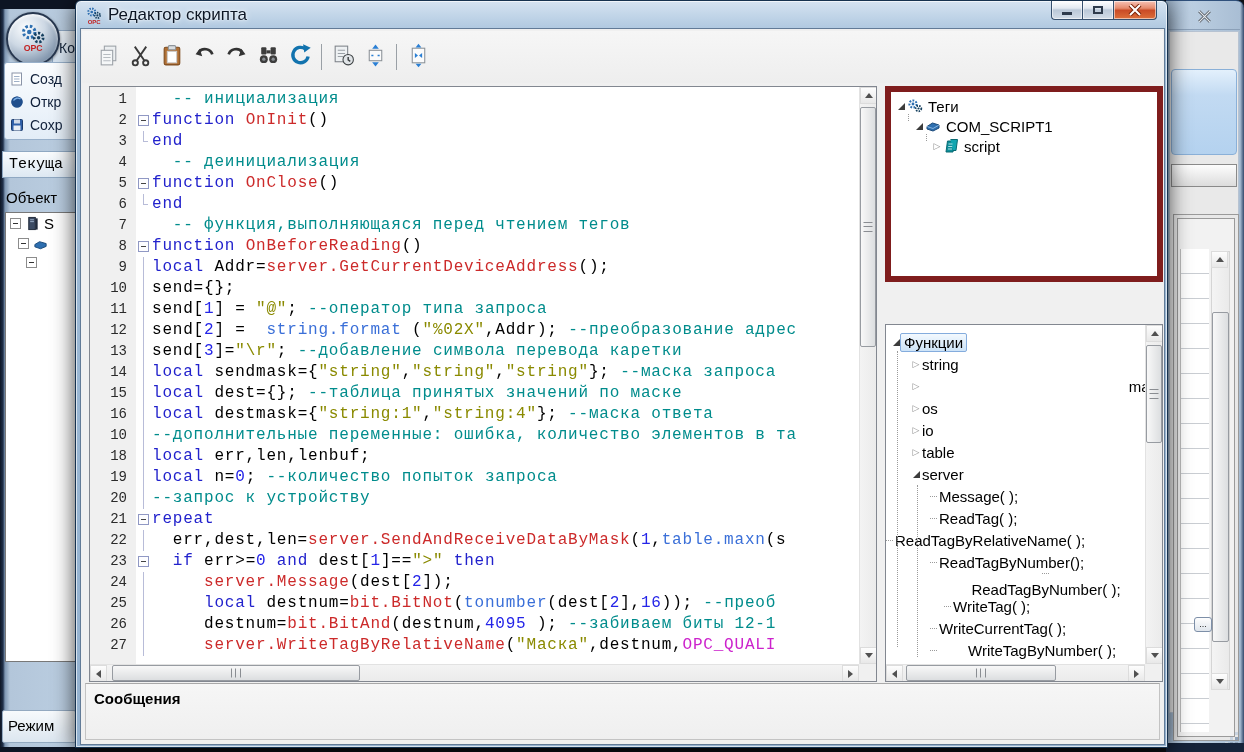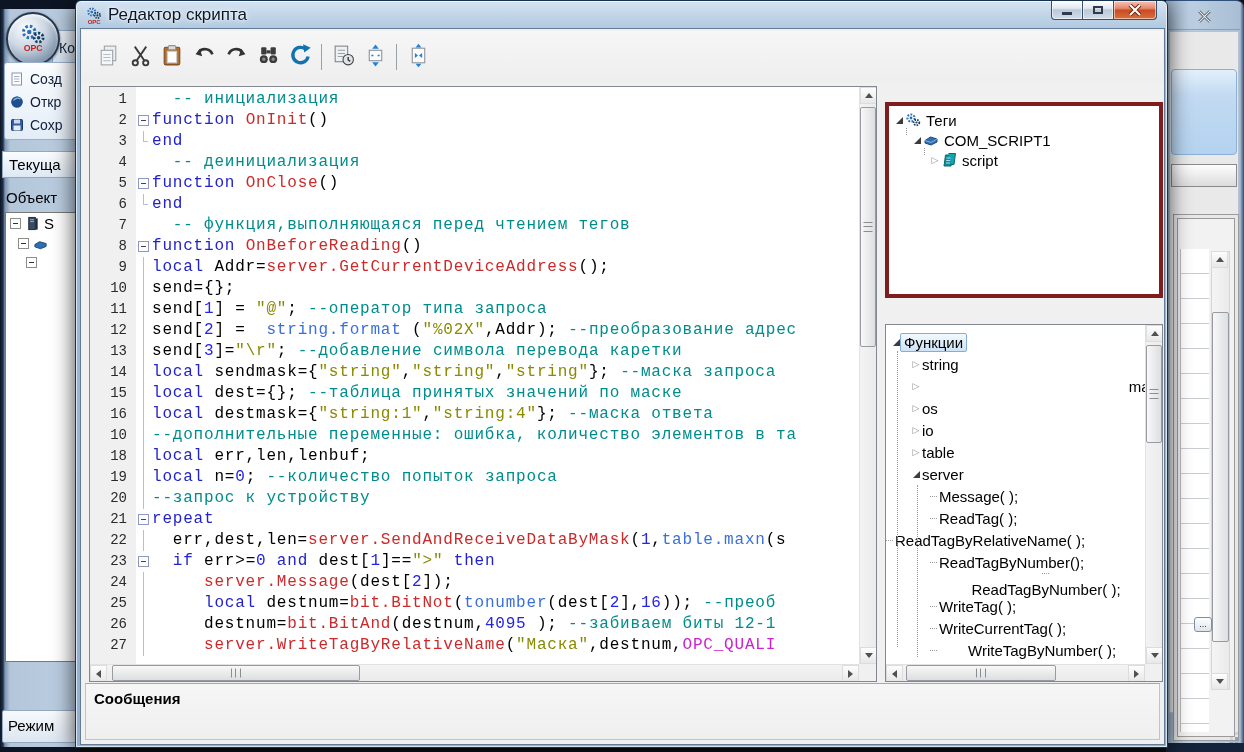--- a/index.html
+++ b/index.html
@@ -18,21 +18,21 @@
   .bg-tabstrip{position:absolute;left:52px;top:30px;width:28px;height:32px;
     background:linear-gradient(#eef4fa,#d4e2f0);border:1px solid #8fa8c4;border-right:none;border-radius:4px 0 0 0;}
   .bg-tab-label{position:absolute;left:59px;top:40px;font-size:14px;color:#15253c;}
   .bg-menu{position:absolute;left:4px;top:62px;width:76px;height:78px;box-sizing:border-box;
     background:linear-gradient(#fbfdff,#e3edf7);border:1px solid #98b0ca;border-radius:3px;padding:4px 0 0 4px;overflow:hidden;}
   .bg-menu-item{display:flex;align-items:center;height:23px;white-space:nowrap;}
   .bg-menu-item .micon{width:16px;height:16px;margin-right:5px;flex:0 0 16px;}
   .bg-menu-item .mlabel{font-size:14px;color:#10203a;}
   .bg-cap1{position:absolute;left:2px;top:151px;width:78px;height:27px;box-sizing:border-box;
     background:linear-gradient(#fafcfe,#dde8f2);border:1px solid #8fa8c2;
-    font-size:15px;color:#000;padding:4px 0 0 6px;white-space:nowrap;overflow:hidden;}
+    font-size:15px;color:#000;padding:4px 0 0 6px;white-space:nowrap;overflow:hidden;font-family:Liberation Mono, monospace;}
   .bg-cap2{position:absolute;left:6px;top:189px;font-size:15px;color:#000;white-space:nowrap;}
   .bg-tree{position:absolute;left:5px;top:212px;width:75px;height:448px;background:#fff;
     border:1px solid #787878;border-right:none;overflow:hidden;}
   .bg-trow{position:relative;height:20px;}
   .pmbox{position:absolute;width:11px;height:11px;box-sizing:border-box;border:1px solid #8c8c8c;background:#fff;}
   .pmbox::after{content:"";position:absolute;left:2px;top:4px;width:5px;height:1px;background:#333;}
   .bgticon{position:absolute;width:15px;height:15px;}
   .bg-tree-label{position:absolute;font-size:15px;color:#000;}
   .bg-status{position:absolute;left:2px;top:710px;width:74px;height:33px;box-sizing:border-box;
     background:linear-gradient(#f7fafc,#dce6f0);border:1px solid #93a9c0;border-radius:2px;
@@ -130,21 +130,21 @@
   .hscroll .sb-thumb{background:linear-gradient(#f8f8f8,#dcdee0);}
   .sb-grip{position:absolute;left:50%;top:50%;transform:translate(-50%,-50%);}
   .vscroll .sb-grip{width:9px;height:8px;border-top:1px solid #8a8d92;border-bottom:1px solid #8a8d92;}
   .vscroll .sb-grip::after{content:"";position:absolute;left:0;top:3px;width:9px;height:1px;background:#8a8d92;}
   .hscroll .sb-grip{width:8px;height:9px;border-left:1px solid #8a8d92;border-right:1px solid #8a8d92;}
   .hscroll .sb-grip::after{content:"";position:absolute;top:0;left:3px;height:9px;width:1px;background:#8a8d92;}
   .corner{position:absolute;right:0;bottom:0;width:17px;height:17px;background:#f0f0f0;}
 
   
   #tags-panel{position:absolute;left:804px;top:57px;width:278px;height:196px;background:#fff;
-    border:4px solid #7f1d1d;box-sizing:border-box;overflow:hidden;margin-top:16px;}
+    border:6px solid #7f1d1d;box-sizing:border-box;overflow:hidden;}
   #funcs-panel{position:absolute;left:804px;top:295px;width:278px;height:358px;background:#fff;
     border:1px solid #828790;box-sizing:border-box;overflow:hidden;}
   .trow{position:relative;display:flex;align-items:center;white-space:nowrap;}
   #tags-tree{padding-top:4px;}
   #tags-tree .trow{height:20px;}
   #funcs-tree{padding-top:6px;}
   #funcs-tree .trow{height:22px;}
   .exp{width:12px;flex:0 0 12px;display:flex;align-items:center;justify-content:center;}
   .exp.open .o{width:0;height:0;border-bottom:7px solid #3c3c3c;border-left:7px solid transparent;}
   .exp.closed::after{content:"\25B7";font-size:9px;color:#8f8f8f;}
@@ -509,21 +509,21 @@
               <span class="tlabel">ReadTagByRelativeName( );</span>
             </div>
             <div class="trow" style="padding-left: 44px;">
               <span class="stub"></span>
               <span class="tlabel">ReadTagByNumber();</span>
             </div>
             <div class="trow" style="padding-left: 44px; flex-direction: column;">
               <span class="stub"></span>
               <span class="tlabel">ReadTagByNumber( );</span>
             </div>
-            <div class="trow" style="padding-left: 44px;">
+            <div class="trow" style="padding-left: 58px;">
               <span class="stub"></span>
               <span class="tlabel">WriteTag( );</span>
             </div>
             <div class="trow" style="padding-left: 44px;">
               <span class="stub"></span>
               <span class="tlabel">WriteCurrentTag( );</span>
             </div>
             <div class="trow" style="padding-left: 44px; gap: 29px;">
               <span class="stub"></span>
               <span class="tlabel">WriteTagByNumber( );</span>

